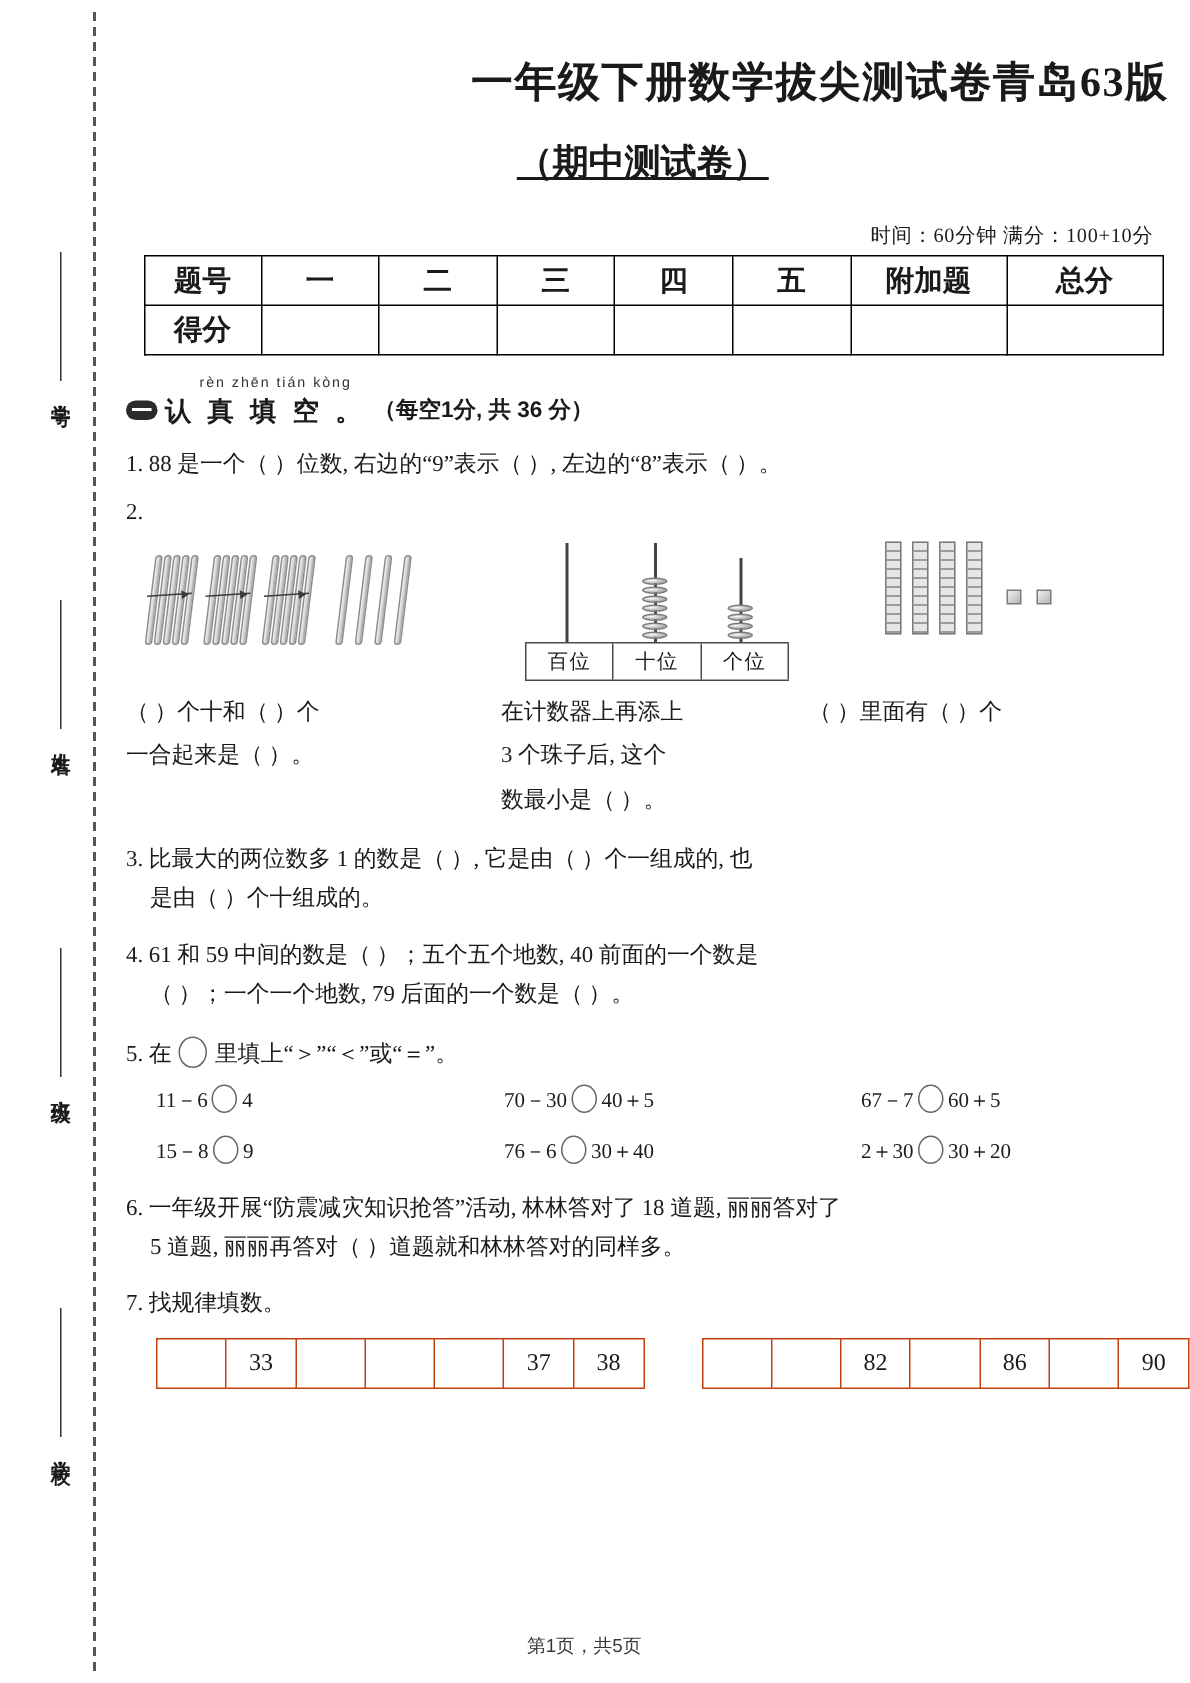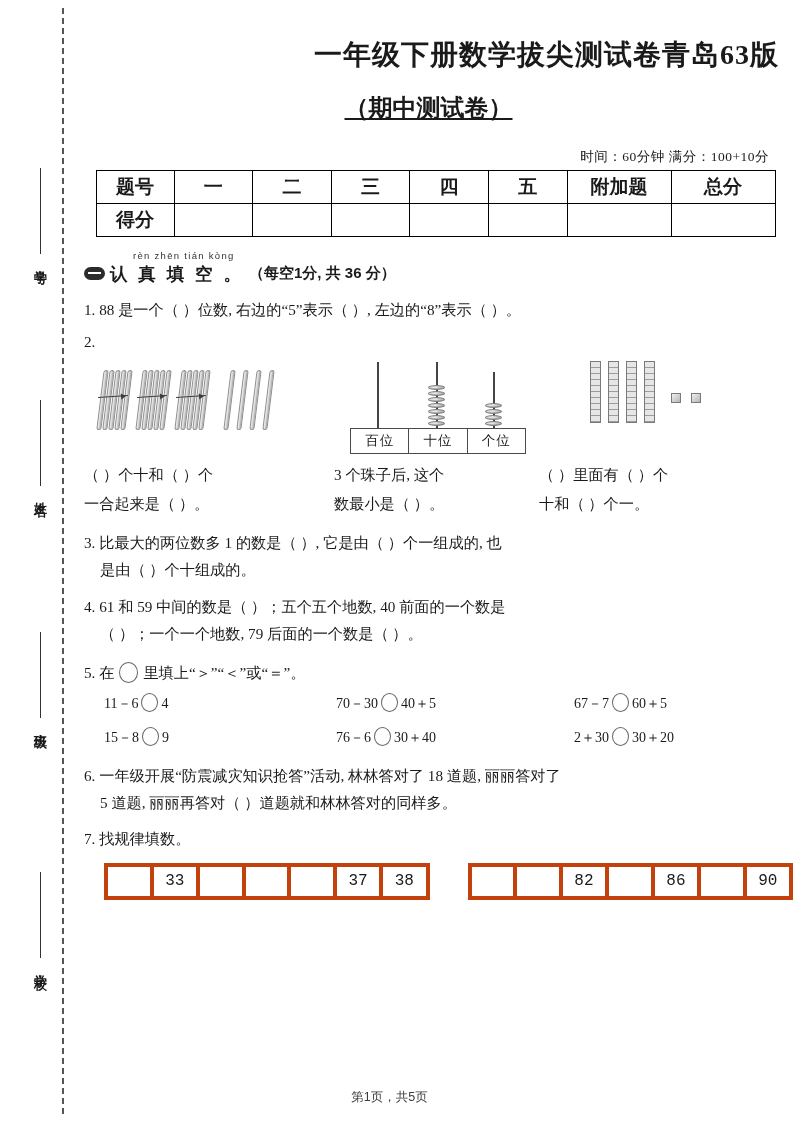--- a/index.html
+++ b/index.html
@@ -215,25 +215,24 @@
     border: 1.3px solid #666;
     border-radius: 50%;
     vertical-align: -4px;
     margin: 0 3px;
   }
 
   
   .pattern-row { display: flex; margin: 10px 0 0 26px; gap: 38px; }
   .pattern-table { border-collapse: collapse; table-layout: fixed; }
   .pattern-table td {
-    border: 4px solid #c2410c;
+    border: 1px solid #c2410c;
     width: 47px; height: 33px;
     text-align: center;
     font-size: 16px;
-    font-family: Liberation Mono, monospace;
   }
 
   
   .footer {
     position: absolute; left: 0; right: 0; bottom: 16px;
     text-align: center;
     padding-right: 14px;
   }
   .footer .site {
     font-family: "Liberation Sans", sans-serif;
@@ -302,21 +301,21 @@
 
   <div class="section">
     <div class="pinyin">rèn zhēn tián kòng</div>
     <div class="sec-row">
       <span class="sec-num"></span>
       <span class="sec-title">认 真 填 空 。</span>
       <span class="sec-score">（每空1分, 共 36 分）</span>
     </div>
   </div>
 
-  <div class="q">1. 88 是一个（          ）位数, 右边的“5”表示（          ）, 左边的“8”表示（          ）。</div>
+  <div class="q">1. 88 是一个（          ）位数, 右边的“9”表示（          ）, 左边的“8”表示（          ）。</div>
 
   <div class="q" style="margin-top:6px;">2.</div>
 
   <div class="fig-row">
 
     <div class="bundles">
       <span class="bundle">
         <span class="stick"></span><span class="stick"></span><span class="stick"></span><span class="stick"></span><span class="stick"></span>
         <span class="tie"></span>
       </span>
@@ -368,26 +367,26 @@
       <span class="unit-cube" style="margin-left:6px;"></span>
     </div>
   </div>
 
   <div class="cols">
     <div class="col-a">
       <div>（      ）个十和（      ）个</div>
       <div>一合起来是（      ）。</div>
     </div>
     <div class="col-b">
+      <div>在计数器上再添上</div>
       <div>3 个珠子后, 这个</div>
       <div>数最小是（      ）。</div>
     </div>
     <div class="col-c">
       <div>（      ）里面有（      ）个</div>
-      <div>十和（      ）个一。</div>
     </div>
   </div>
 
   <div class="q">
     <div>3. 比最大的两位数多 1 的数是（          ）, 它是由（          ）个一组成的, 也</div>
     <div style="margin-left:16px;">是由（          ）个十组成的。</div>
   </div>
 
   <div class="q">
     <div>4. 61 和 59 中间的数是（          ）；五个五个地数, 40 前面的一个数是</div>

